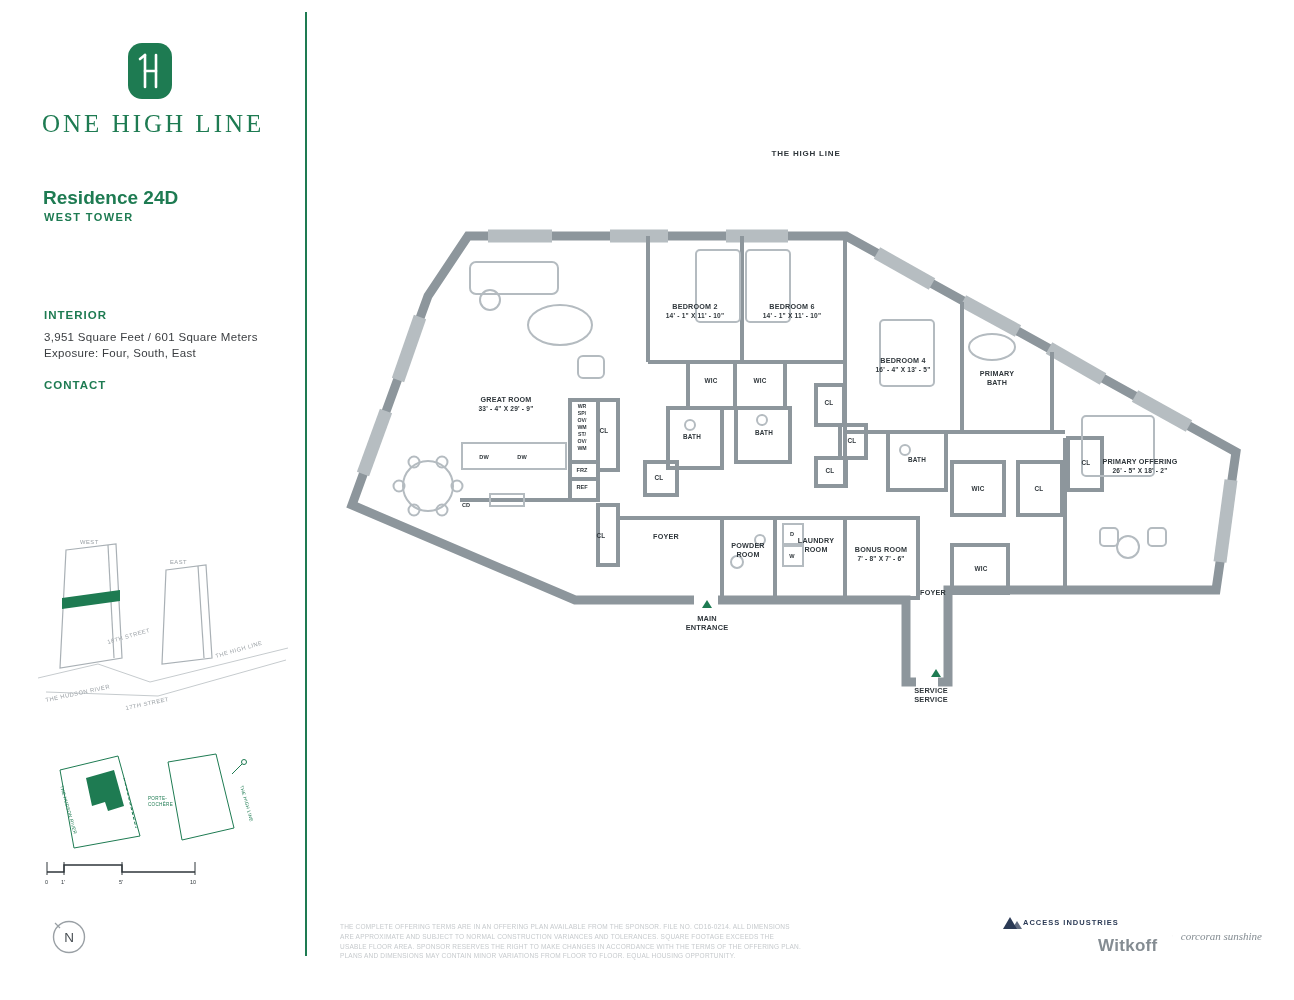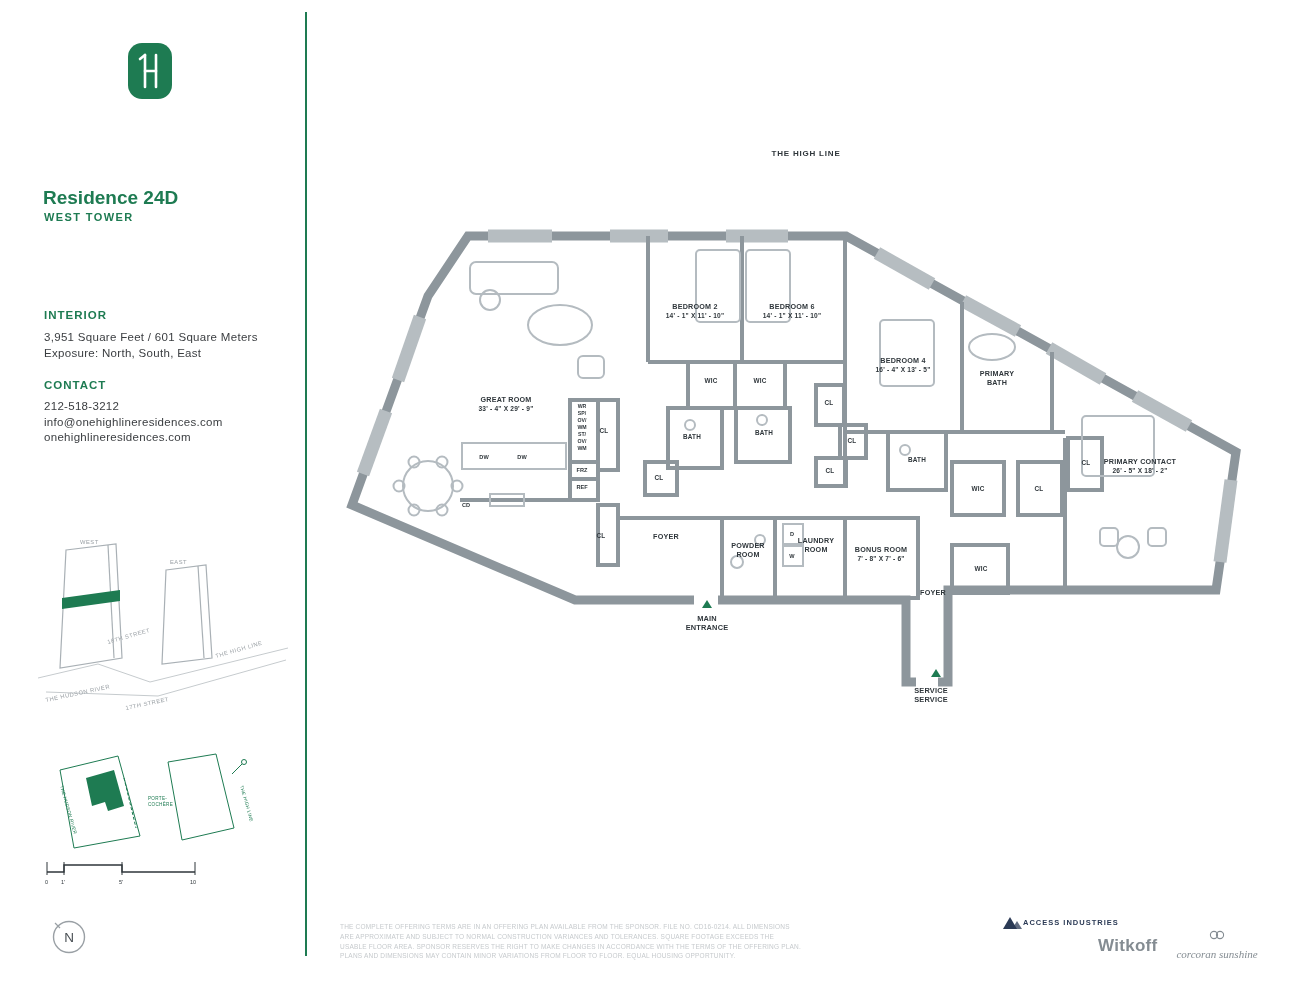--- a/index.html
+++ b/index.html
@@ -40,58 +40,54 @@
              color:#2F363B;line-height:1.25;letter-spacing:.2px;}
 
   
   .disclaimer{position:absolute;left:340px;top:922px;width:462px;font-size:6.5px;
               line-height:1.5;color:#C6CACD;letter-spacing:.2px;}
   .access{position:absolute;left:1003px;top:914px;display:flex;align-items:center;}
   .access-text{font-size:7.5px;letter-spacing:1px;color:#2B3A55;font-weight:600;}
   .witkoff{position:absolute;left:1098px;top:936px;font-size:17px;color:#848C92;
            font-weight:600;letter-spacing:.3px;}
   .corcoran{position:absolute;left:1172px;top:930px;width:90px;display:flex;
-            flex-direction:column;align-items:center;gap:8px;}
+            flex-direction:row;align-items:center;gap:8px;}
   .corcoran-text{font-family:"Liberation Serif",serif;font-style:italic;font-size:11px;color:#848C92;white-space:nowrap;}
 </style>
 </head>
 <body>
 
 <div class="page">
 
   <div class="vline"></div>
 
   <div class="logo">
     <svg width="46" height="58" viewBox="0 0 46 58">
       <rect x="1" y="1" width="44" height="56" rx="14" fill="#1E7B52"></rect>
       <g stroke="#fff" stroke-width="2.6" stroke-linecap="round">
         <line x1="18" y1="13" x2="18" y2="45"></line>
         <line x1="29" y1="13" x2="29" y2="45"></line>
         <line x1="18" y1="29" x2="29" y2="29"></line>
         <line x1="13" y1="17" x2="18" y2="13"></line>
       </g>
     </svg>
   </div>
+  <div class="wordmark">ONE HIGH LINE</div>
 
   <div class="res-title">Residence 24D</div>
   <div class="tower">WEST TOWER</div>
 
 
   <div class="sec-head" style="top:309px">INTERIOR</div>
   <div class="body-lines" style="top:330px">
     <div>3,951 Square Feet / 601 Square Meters</div>
-    <div>Exposure: North, South, East</div>
+    <div>Exposure: Four, South, East</div>
   </div>
 
   <div class="sec-head" style="top:379px">CONTACT</div>
-  <div class="body-lines" style="top:399px">
-    <div>212-518-3212</div>
-    <div>info@onehighlineresidences.com</div>
-    <div>onehighlineresidences.com</div>
-  </div>
 
   <svg class="bldg-svg" width="255" height="190" viewBox="0 0 255 190">
     <g stroke="#A9B0B5" fill="#fff" stroke-width="1.2">
       <polygon points="28,20 78,14 84,128 22,138"></polygon>
       <line x1="70" y1="15" x2="76" y2="128" fill="none"></line>
       <polygon points="128,40 168,35 174,128 124,134"></polygon>
       <line x1="160" y1="36" x2="166" y2="128" fill="none"></line>
     </g>
     <polygon points="24,68 82,60 82,71 24,79" fill="#1E7B52"></polygon>
     <g stroke="#C6CBCE" fill="none" stroke-width="1">
@@ -255,21 +251,21 @@
     <span class="rd">14' - 1" X 11' - 10"</span>
   </div>
   <div class="rl" style="left:903px;top:365px">
     <span>BEDROOM 4</span>
     <span class="rd">16' - 4" X 13' - 5"</span>
   </div>
   <div class="rl wrap" style="left:997px;top:379px;width:46px">
     <span>PRIMARY BATH</span>
   </div>
   <div class="rl" style="left:1140px;top:466px">
-    <span>PRIMARY CONTACT</span>
+    <span>PRIMARY OFFERING</span>
     <span class="rd">26' - 5" X 18' - 2"</span>
   </div>
   <div class="rl sm" style="left:711px;top:381px">
       <span>WIC</span>
     </div>
   <div class="rl sm" style="left:760px;top:381px">
       <span>WIC</span>
     </div>
   <div class="rl sm" style="left:692px;top:437px">
       <span>BATH</span>

